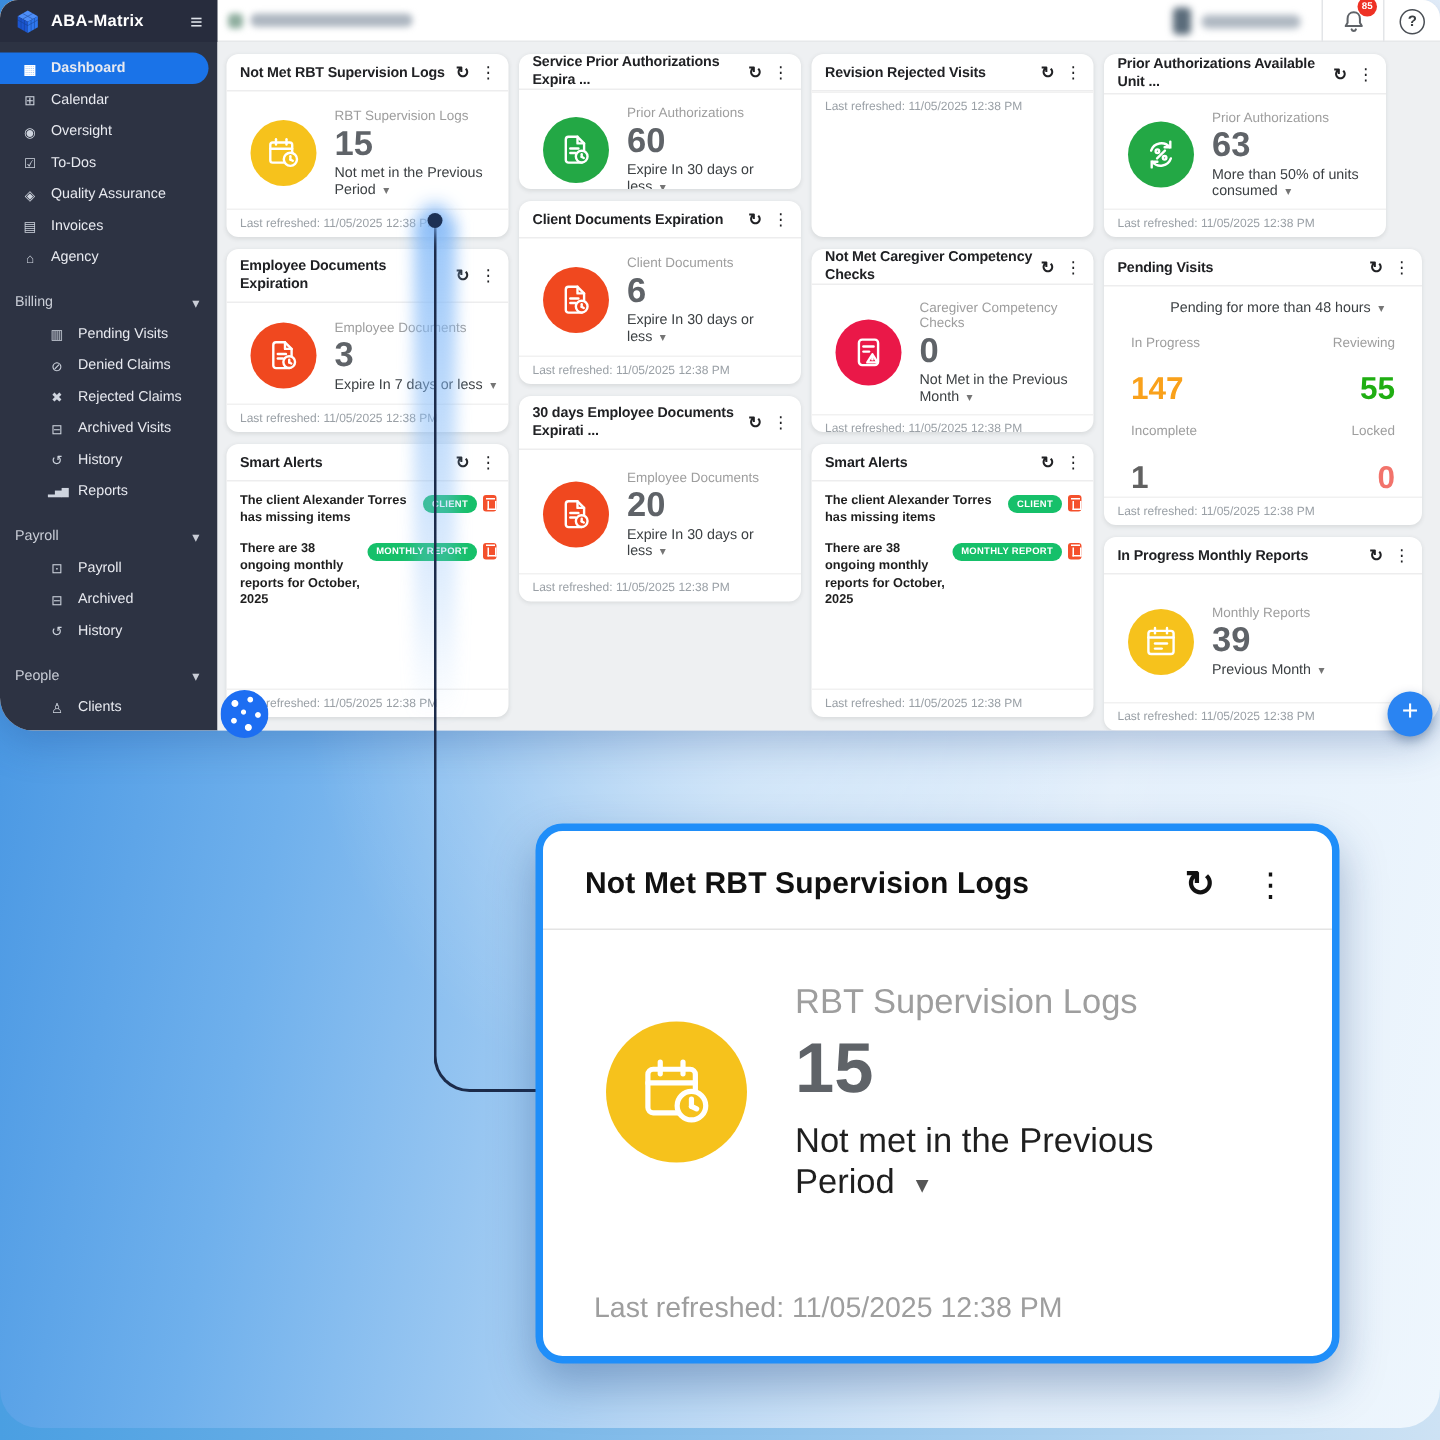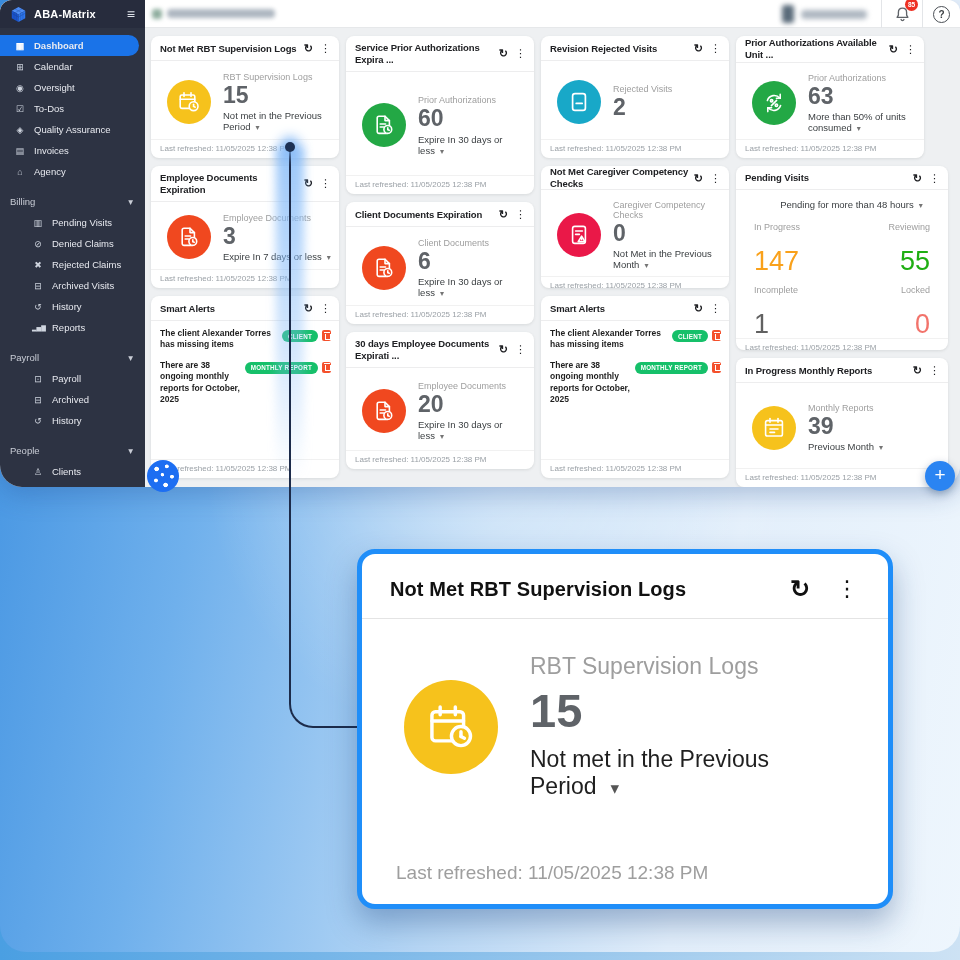--- a/index.html
+++ b/index.html
@@ -83,21 +83,21 @@
   .m-filter .dd { color:#757575; margin-left:5px; font-size:8px; }
   .card-foot { border-top:1px solid #f1f1f1; padding:4px 9px 5px; font-size:8px; color:#9aa0a6; }
 
   
   .pv-filter { text-align:center; font-size:9.5px; color:#3c4043; padding:9px 0 2px; cursor:pointer;margin-left:19px; }
   .pv-filter .dd { color:#757575; margin-left:5px; font-size:8px; }
   .pv-grid { flex:1; display:grid; grid-template-columns:1fr 1fr; padding:4px 18px 0; row-gap:4px; }
   .pv-cell { display:flex; flex-direction:column; gap:16px; padding-top:6px; }
   .pv-cell.r { align-items:flex-end; text-align:right; }
   .pv-label { font-size:9px; color:#9e9e9e; }
-  .pv-value { font-size:27px; font-weight:400; line-height:1; }
+  .pv-value { font-size:21px; font-weight:700; line-height:1; }
   .v-amber { color:#f9a11b; } .v-green { color:#1fae12; } .v-gray { color:#616161; } .v-salmon { color:#f2736b; }
 
   
   .alert-row { display:flex; align-items:flex-start; padding:7px 8px 2px 9px; gap:4px; }
   .alert-text { flex:1; font-size:8.5px; font-weight:700; color:#1f1f1f; line-height:1.35; }
   .pill { background:#16c06a; color:#fff; font-size:6.3px; font-weight:700; border-radius:8px;
           padding:2.5px 6px; white-space:nowrap; letter-spacing:.2px; flex:none; margin-top:2px; }
   .trash { width:9px; height:11px; border-radius:2px; background:#f4502c; flex:none; margin-top:2px;
            cursor:pointer; position:relative; }
   .trash::after { content:""; position:absolute; left:2.5px; top:3.5px; width:4px; height:5px;
@@ -407,21 +407,21 @@
           <div class="alert-row">
             <span class="alert-text">There are 38 ongoing monthly reports for October, 2025</span>
             <span class="pill">MONTHLY REPORT</span>
             <span class="trash"></span>
           </div>
           <div class="card-foot foot-auto">Last refreshed: 11/05/2025 12:38 PM</div>
         </div>
       </div>
 
       <div class="col">
-        <div class="card" style="height:158px">
+        <div class="card" style="height:90px">
           <div class="card-head">
             <div class="card-title">Service Prior Authorizations Expira ...</div>
             <span class="ic-refresh">↻</span>
             <span class="ic-kebab">⋮</span>
           </div>
           <div class="card-body">
             <div class="circle c-green">
               <svg viewBox="0 0 24 24">
                   <use href="#ic-doc-clock"></use>
                 </svg>
@@ -480,31 +480,20 @@
           <div class="card-foot">Last refreshed: 11/05/2025 12:38 PM</div>
         </div>
       </div>
 
       <div class="col">
         <div class="card" style="height:122px">
           <div class="card-head">
             <div class="card-title">Revision Rejected Visits</div>
             <span class="ic-refresh">↻</span>
             <span class="ic-kebab">⋮</span>
-          </div>
-          <div class="card-body">
-            <div class="circle c-teal">
-              <svg viewBox="0 0 24 24">
-                  <use href="#ic-doc-minus"></use>
-                </svg>
-              </div>
-            <div class="metric">
-              <div class="m-label">Rejected Visits</div>
-              <div class="m-value">2</div>
-            </div>
           </div>
           <div class="card-foot">Last refreshed: 11/05/2025 12:38 PM</div>
         </div>
 
         <div class="card" style="height:122px">
           <div class="card-head">
             <div class="card-title">Not Met Caregiver Competency Checks</div>
             <span class="ic-refresh">↻</span>
             <span class="ic-kebab">⋮</span>
           </div>

